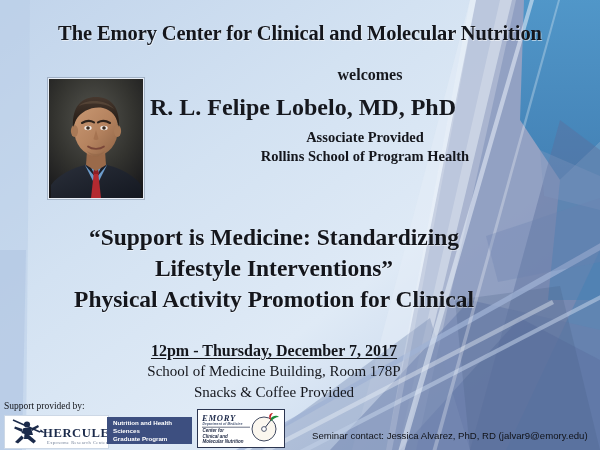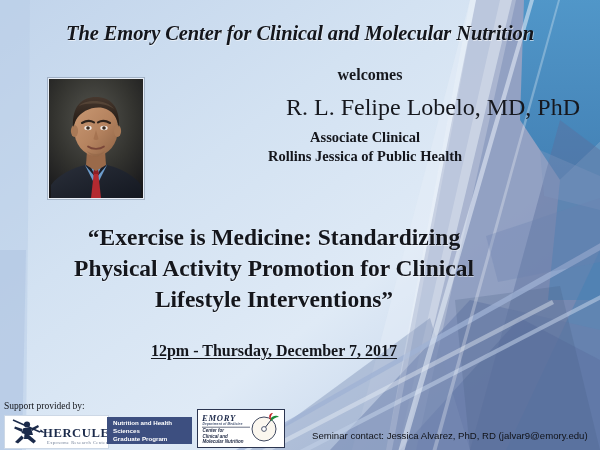--- a/index.html
+++ b/index.html
@@ -32,21 +32,20 @@
     left: 0;
     top: 22px;
     width: 600px;
     text-align: center;
     font-size: 20.5px;
     font-weight: bold;
     color: #14161c;
     letter-spacing: -0.1px;
     white-space: nowrap;
     text-shadow: 0.7px 0.7px 0.6px rgba(255,255,255,0.55);
-    font-style: italic;
   }
 
   
   .photo-frame {
     position: absolute;
     left: 48px;
     top: 78px;
     width: 94px;
     height: 119px;
     background: #1d1d1d;
@@ -67,23 +66,23 @@
     font-weight: bold;
     color: #16181e;
   }
 
   
   .speaker-name {
     position: absolute;
     left: 150px;
     top: 94px;
     width: 430px;
-    text-align: right;
+    text-align: left;
     font-size: 24px;
-    font-weight: normal;
+    font-weight: bold;
     color: #16181e;
     white-space: nowrap;
   }
   .speaker-lines {
     position: absolute;
     left: 150px;
     top: 128px;
     width: 430px;
     text-align: center;
     color: #14161c;
@@ -314,32 +313,34 @@
 
       <path d="M38,72 C42,76 52,76 56,72 C52,79 42,79 38,72 Z" fill="#8d6244" opacity="0.5"></path>
     </svg>
   </div>
 
   <div class="welcomes">welcomes</div>
 
   <div class="speaker-name">R. L. Felipe Lobelo, MD, PhD</div>
 
   <div class="speaker-lines">
-    <div>Associate Clinical</div>
-    <div>Rollins Jessica of Public Health</div>
+    <div>Associate Provided</div>
+    <div>Rollins School of Program Health</div>
   </div>
 
   <div class="talk-title">
-    <div>“Exercise is Medicine: Standardizing</div>
+    <div>“Support is Medicine: Standardizing</div>
+    <div>Lifestyle Interventions”</div>
     <div>Physical Activity Promotion for Clinical</div>
-    <div>Lifestyle Interventions”</div>
   </div>
 
   <div class="logistics">
     <div class="logi-date">12pm - Thursday, December 7, 2017</div>
+    <div class="logi-line">School of Medicine Building, Room 178P</div>
+    <div class="logi-line">Snacks &amp; Coffee Provided</div>
   </div>
 
   <div class="support-label">Support provided by:</div>
 
   <div class="logo-hercules">
     <svg width="103" height="32" viewBox="0 0 103 32" aria-hidden="true">
       <rect x="0" y="0" width="103" height="32" fill="#ffffff"></rect>
 
       <g fill="#1b2a4a">
         <circle cx="22" cy="8.5" r="3.1"></circle>

